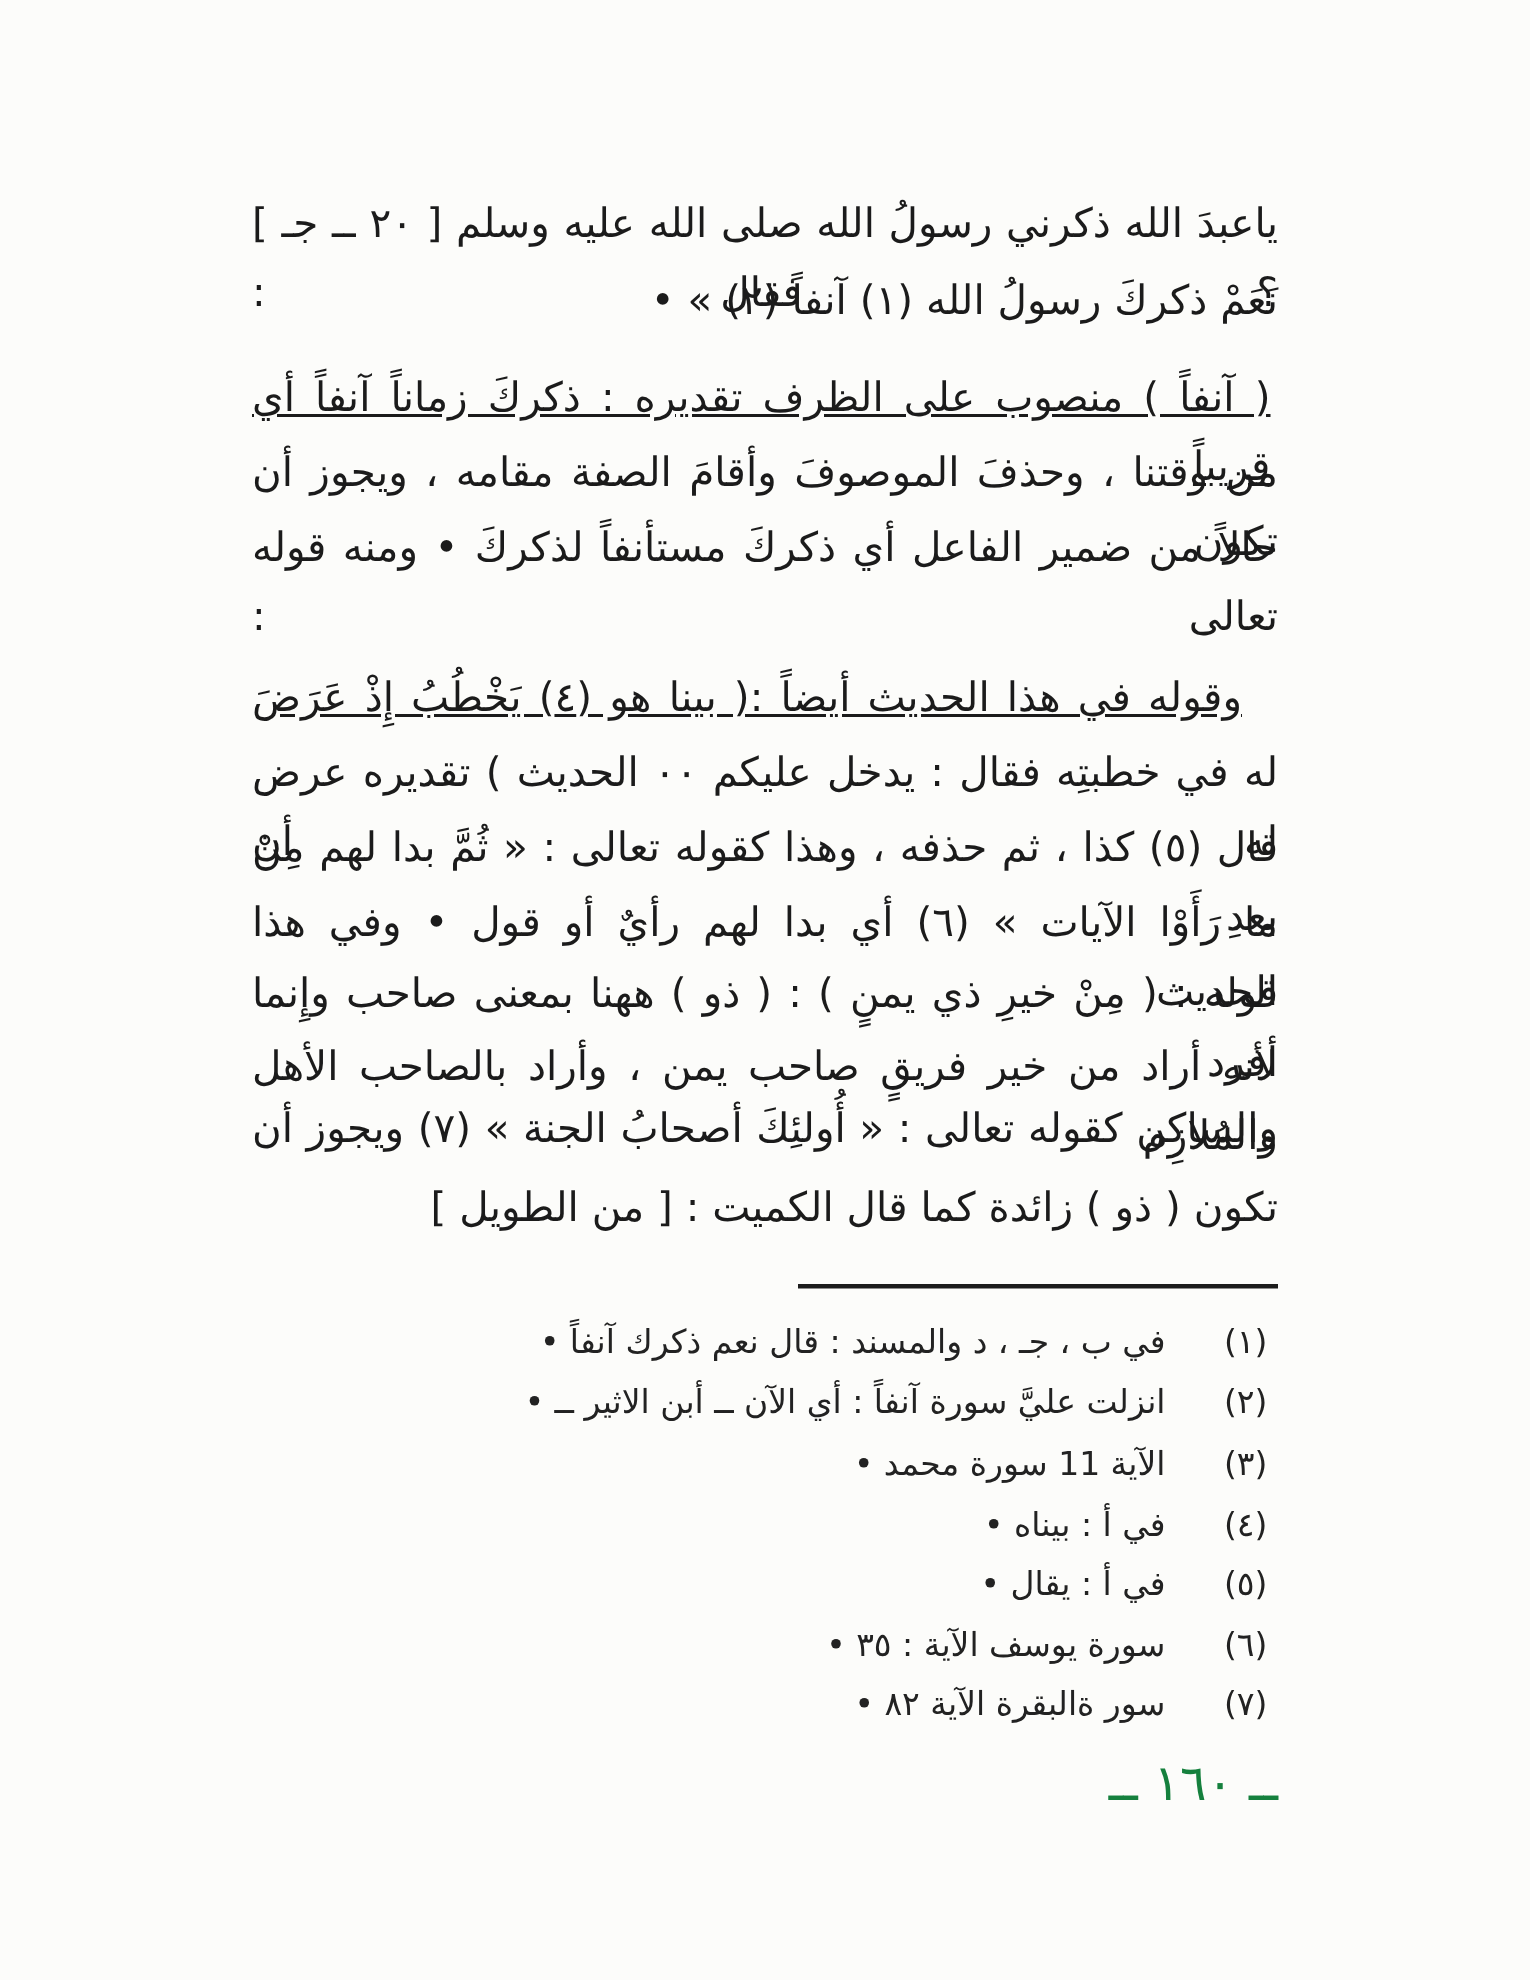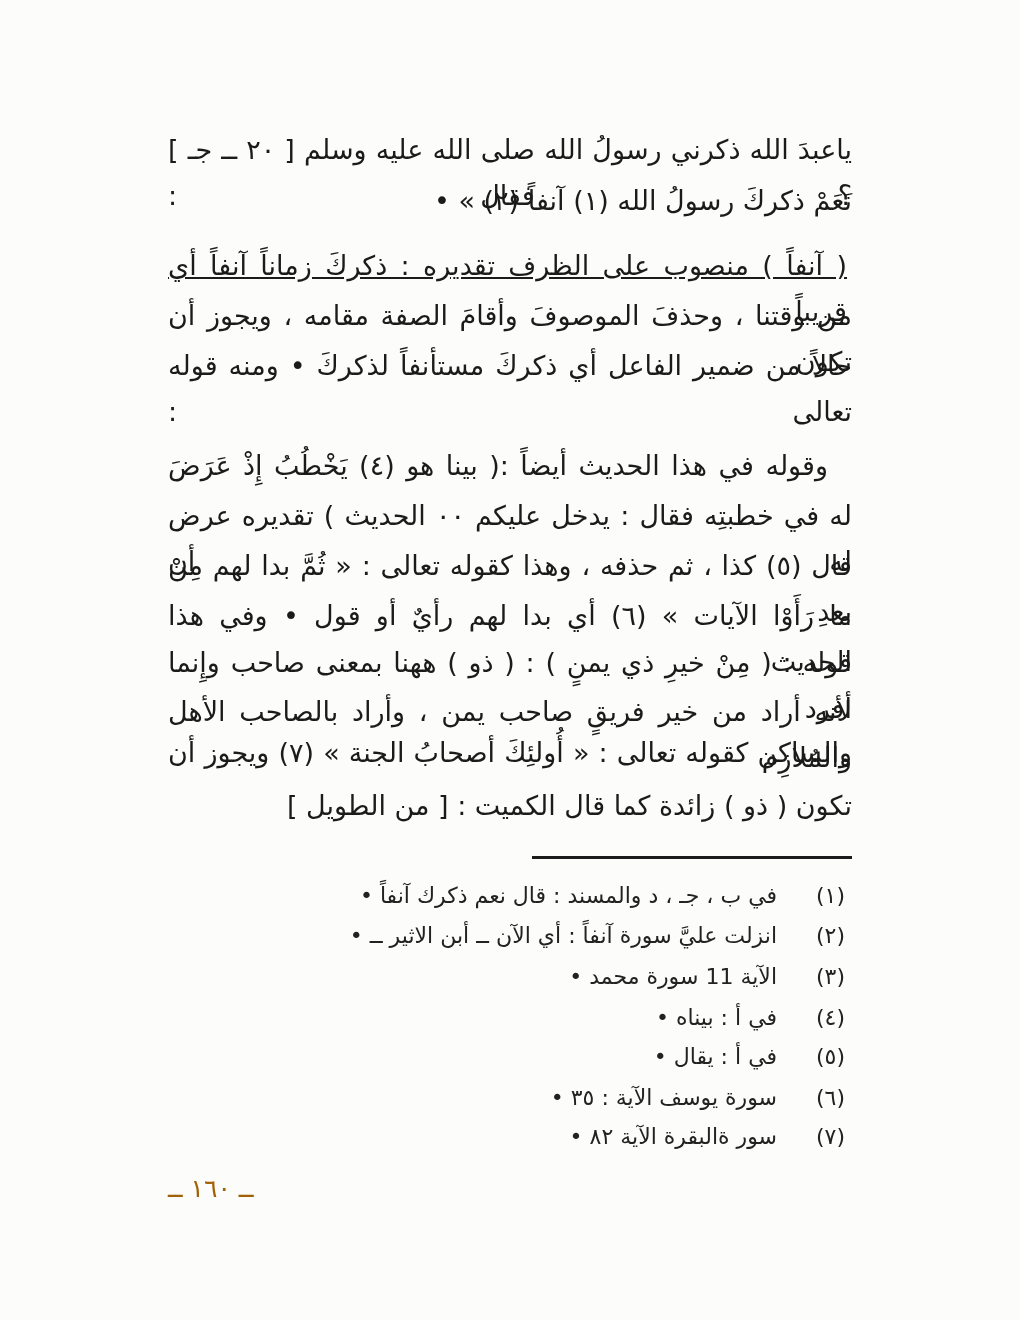--- a/index.html
+++ b/index.html
@@ -62,41 +62,41 @@
   .fn-marker {
     min-width: 42px;
     text-align: right;
   }
   
   .page-number {
     position: absolute;
     left: 168px;
     top: 1170px;
     width: 684px;
-    text-align: left;
+    text-align: right;
     direction: rtl;
-    font-size: 25px;
+    font-size: 33px;
     line-height: 38px;
     letter-spacing: 3px;
-    color: #a16207;
+    color: #15803d;
   }
 </style>
 </head>
 <body>
 
 <div class="page">
 
   <div class="line full" style="top:127px;">ياعبدَ الله ذكرني رسولُ الله صلى الله عليه وسلم [ ٢٠ ــ جـ ] ؟ فقال :</div>
   <div class="line end" style="top:178px;">نَعَمْ ذكركَ رسولُ الله (١) آنفاً (٢) » •</div>
 
   <div class="line full indent-sm" style="top:243px;">( آنفاً ) منصوب على الظرف تقديره : ذكركَ زماناً آنفاً أي قريباً</div>
   <div class="line full" style="top:293px;">من وقتنا ، وحذفَ الموصوفَ وأقامَ الصفة مقامه ، ويجوز أن تكون</div>
   <div class="line full" style="top:343px;">حالاً من ضمير الفاعل أي ذكركَ مستأنفاً لذكركَ • ومنه قوله تعالى :</div>
 
-  <div class="line full indent-md" style="top:443px;">وقوله في هذا الحديث أيضاً :( بينا هو (٤) يَخْطُبُ إِذْ عَرَضَ</div>
+  <div class="line full indent-md" style="top:443px;text-decoration:underline;">وقوله في هذا الحديث أيضاً :( بينا هو (٤) يَخْطُبُ إِذْ عَرَضَ</div>
   <div class="line full" style="top:493px;">له في خطبتِه فقال : يدخل عليكم ٠٠ الحديث ) تقديره عرض له أن</div>
   <div class="line full" style="top:543px;">قال (٥) كذا ، ثم حذفه ، وهذا كقوله تعالى : « ثُمَّ بدا لهم مِنْ بعدِ</div>
   <div class="line full" style="top:593px;">ما رَأَوْا الآيات » (٦) أي بدا لهم رأيٌ أو قول • وفي هذا الحديث</div>
   <div class="line full" style="top:640px;">قوله : ( مِنْ خيرِ ذي يمنٍ ) : ( ذو ) ههنا بمعنى صاحب وإِنما أفرد</div>
   <div class="line full" style="top:689px;">لأنه أراد من خير فريقٍ صاحب يمن ، وأراد بالصاحب الأهل والمُلازِم</div>
   <div class="line full" style="top:730px;">والساكن كقوله تعالى : « أُولئِكَ أصحابُ الجنة » (٧) ويجوز أن</div>
   <div class="line end" style="top:783px;">تكون ( ذو ) زائدة كما قال الكميت : [ من الطويل ]</div>
 
   <div class="fn-rule"></div>
 

